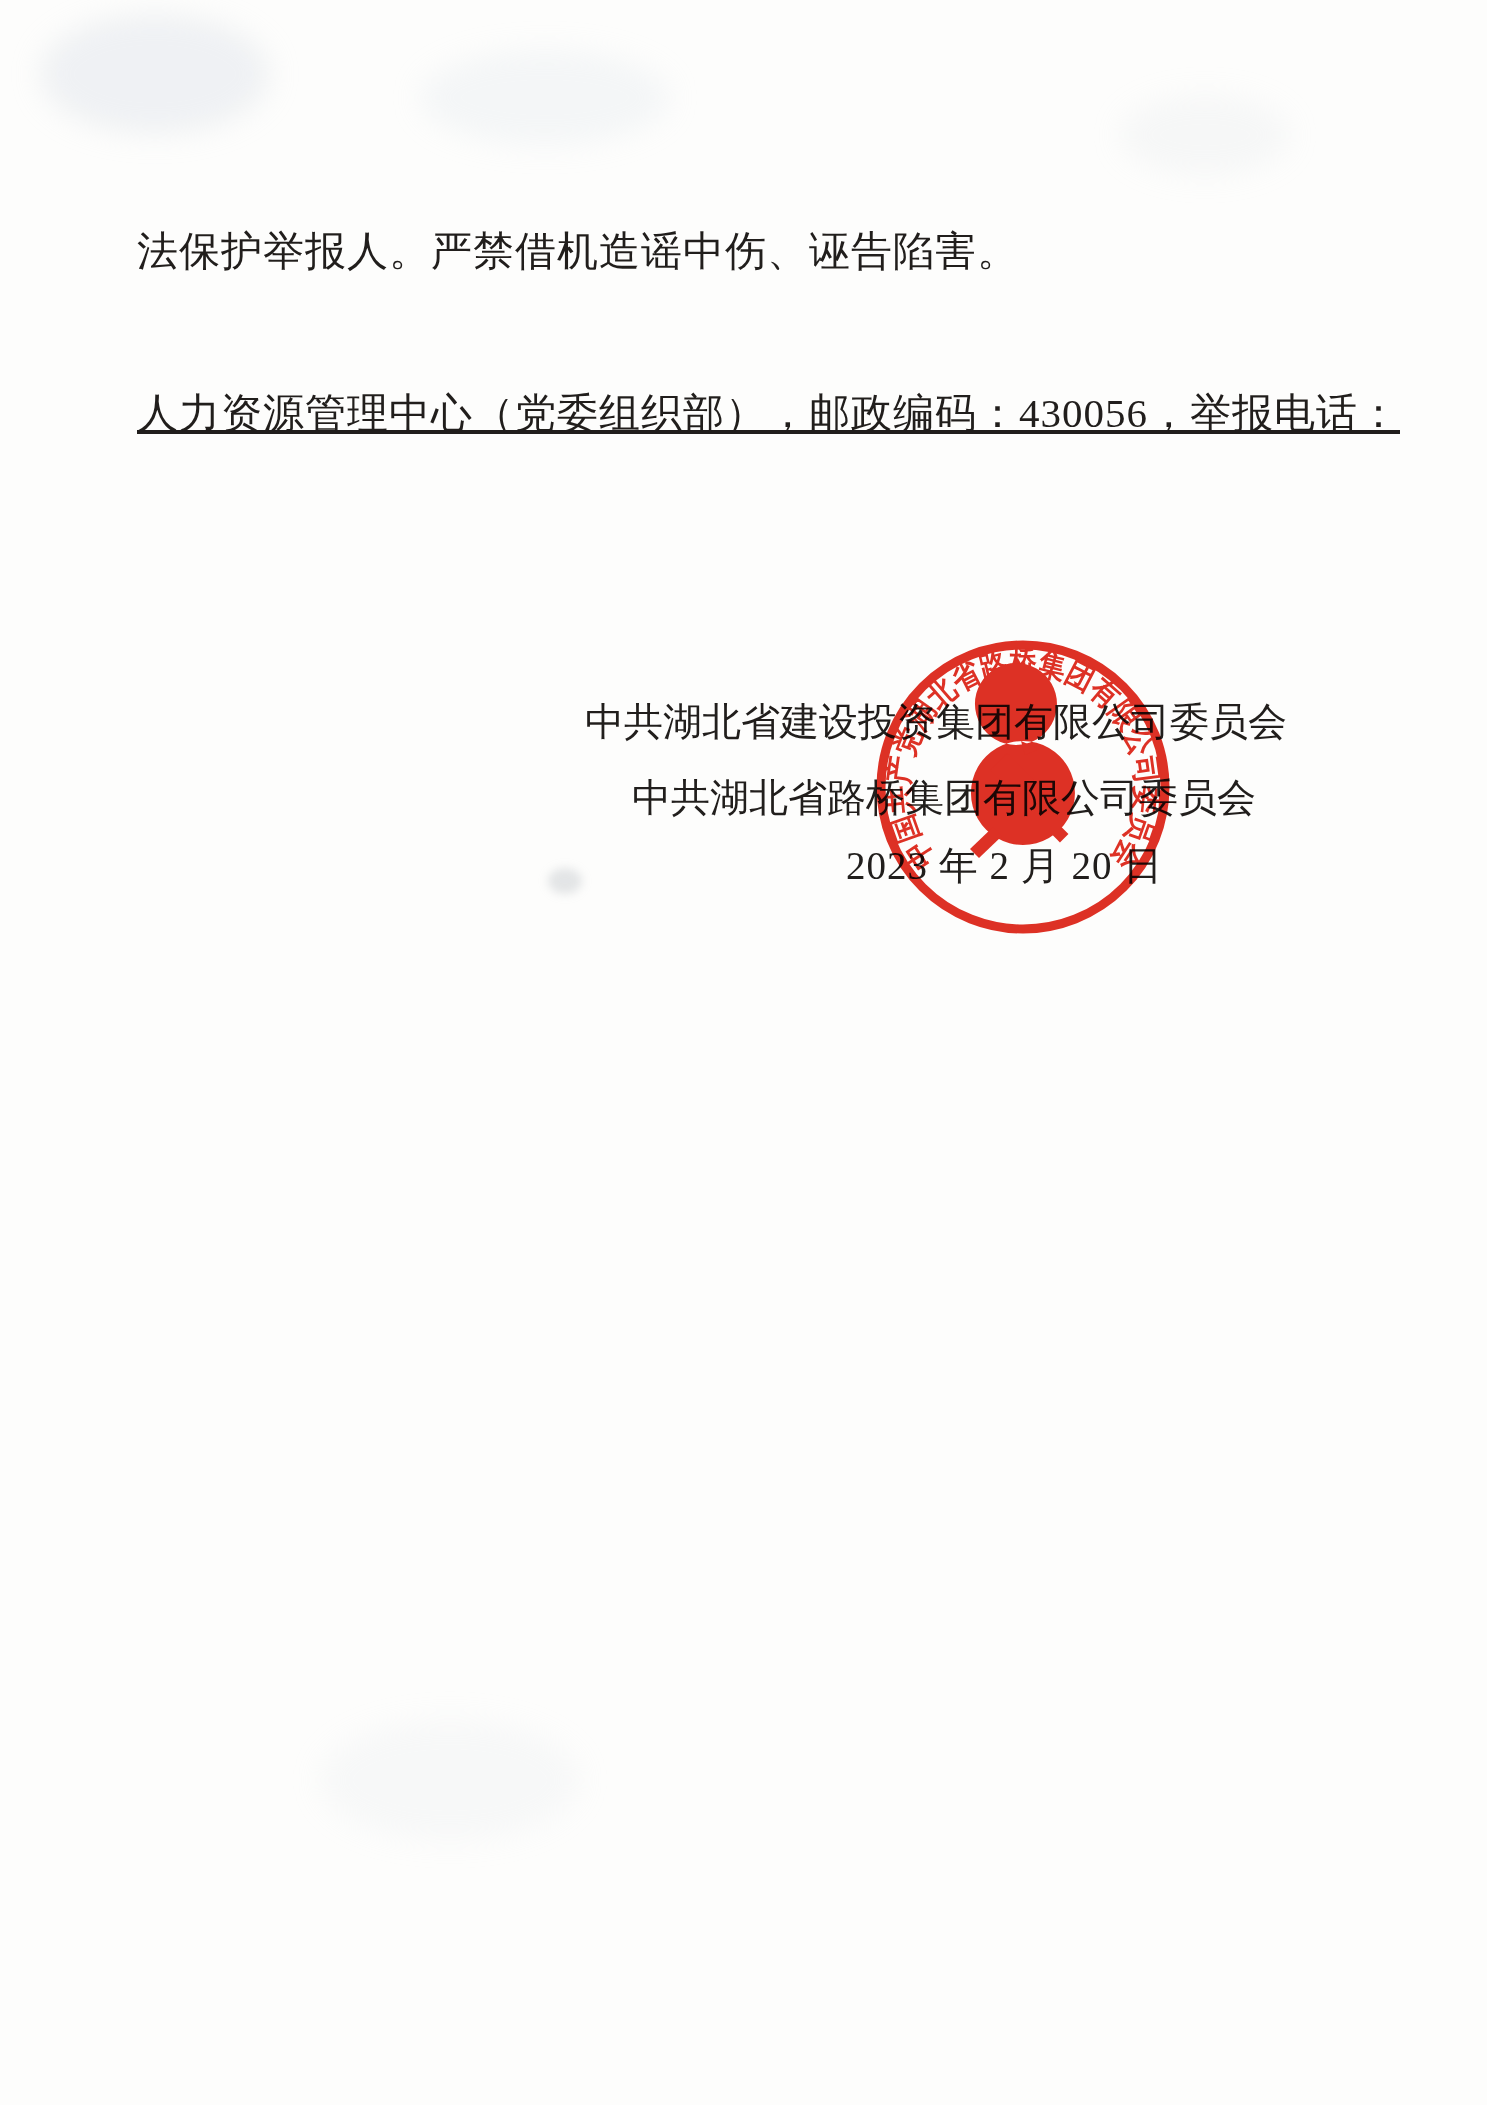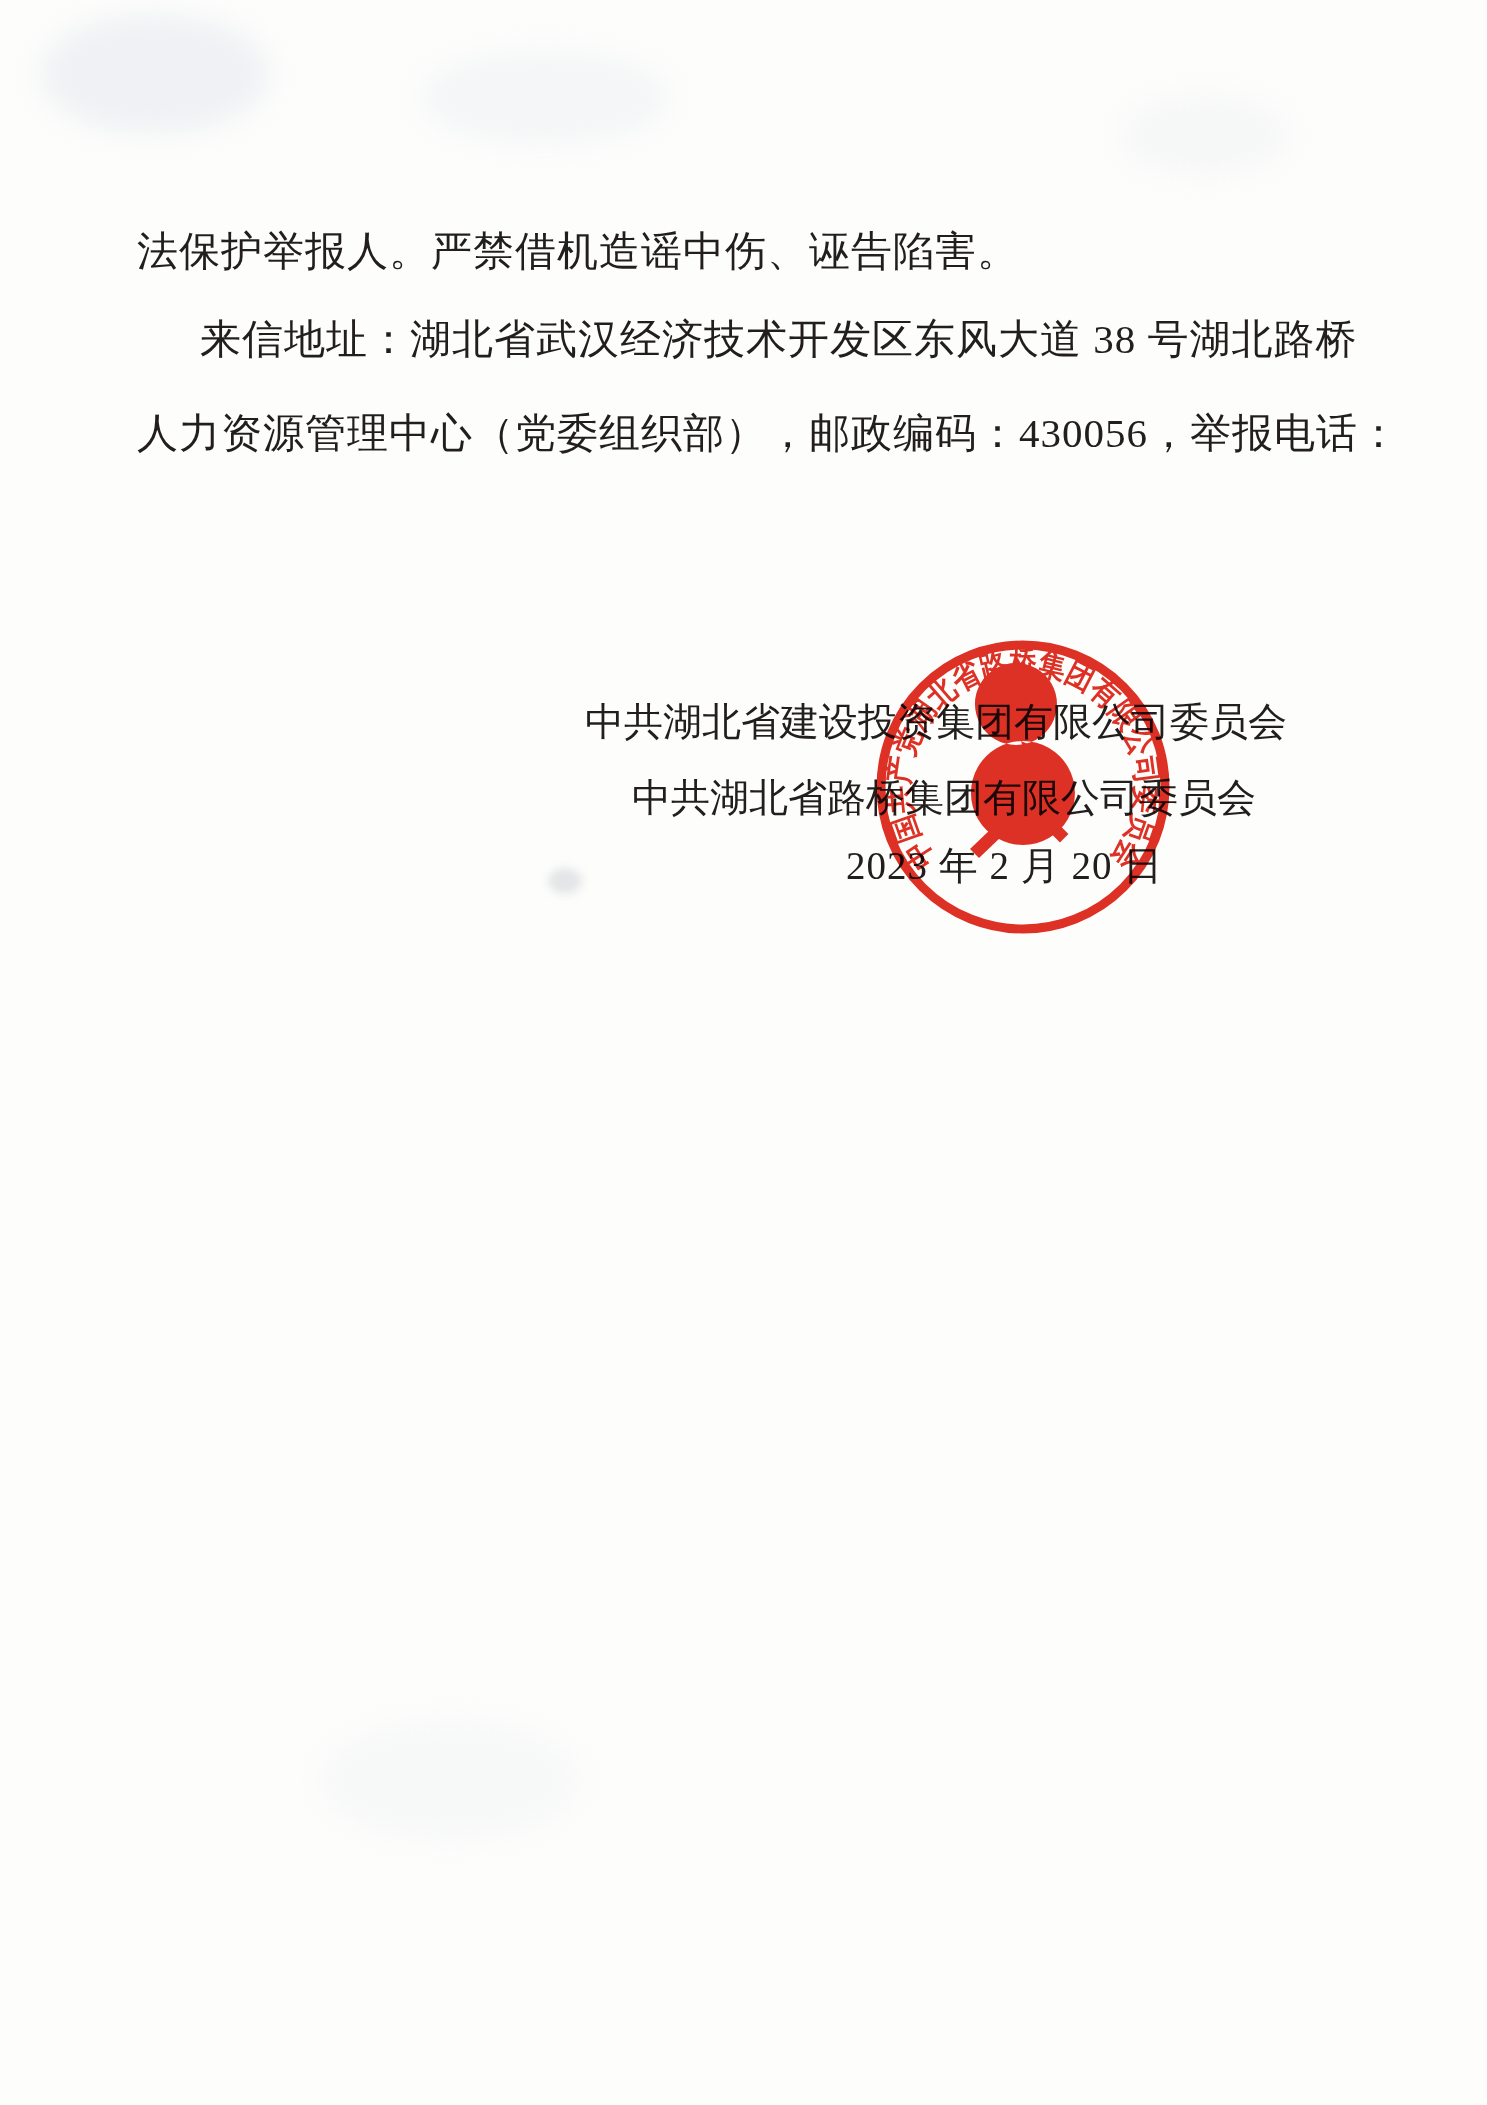--- a/index.html
+++ b/index.html
@@ -21,21 +21,21 @@
   .s5{left:320px;top:1720px;width:260px;height:120px;background:rgba(222,228,235,.18);}
   .line{
     position:absolute;
     white-space:nowrap;
     font-size:41px;
     letter-spacing:1px;
     color:#211e1c;
   }
   .body-l1{left:137px;top:224px;}
   .body-l2{left:200px;top:312px;}
-  .body-l3{left:137px;top:406px;}
+  .body-l3{left:137px;top:386px;text-decoration:underline;}
   .body-l4{left:182px;top:483px;}
   .sig{font-size:39px;letter-spacing:0;}
   .sig1{left:585px;top:695px;}
   .sig2{left:632px;top:771px;}
   .date{left:846px;top:839px;font-size:39px;}
   .seal{
     position:absolute;
     left:871px;top:635px;
     width:304px;height:304px;
     mix-blend-mode:multiply;
@@ -52,21 +52,20 @@
 
 <div class="page">
 
   <div class="smudge s1"></div>
   <div class="smudge s2"></div>
   <div class="smudge s3"></div>
   <div class="smudge s4"></div>
   <div class="smudge s5"></div>
 
   <div class="line body-l1">法保护举报人。严禁借机造谣中伤、诬告陷害。</div>
-  <div class="line body-l2">来信地址：湖北省武汉经济技术开发区东风大道 38 号湖北路桥</div>
   <div class="line body-l3">人力资源管理中心（党委组织部），邮政编码：430056，举报电话：</div>
 
   <div class="line sig sig1">中共湖北省建设投资集团有限公司委员会</div>
   <div class="line sig sig2">中共湖北省路桥集团有限公司委员会</div>
   <div class="line date">2023 年 2 月 20 日</div>
 
   <div class="seal">
     <svg viewBox="0 0 304 304" xmlns="http://www.w3.org/2000/svg">
       <g fill="#dd2114" stroke="none">
 

